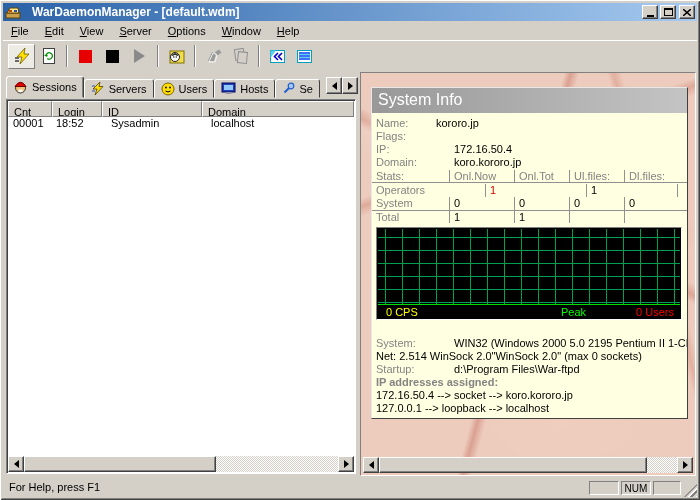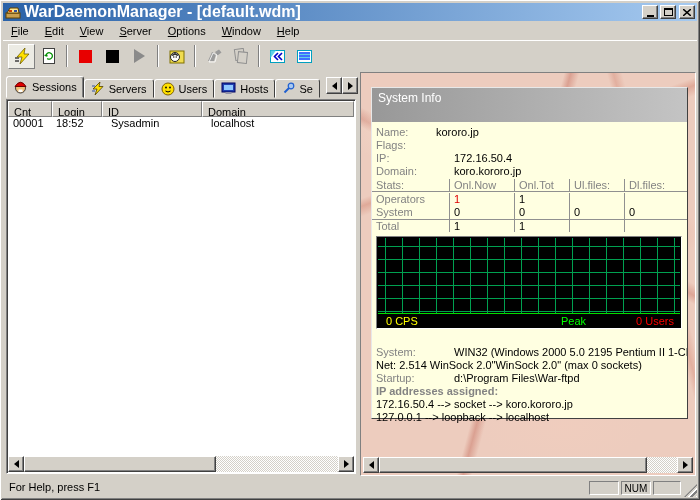--- a/index.html
+++ b/index.html
@@ -5,21 +5,21 @@
   html,body{margin:0;padding:0;}
   body{width:700px;height:500px;font-family:"Liberation Sans",sans-serif;font-size:11px;
        background:#d4d0c8;overflow:hidden;}
   *{box-sizing:border-box;}
   .window{position:relative;width:700px;height:500px;background:#d4d0c8;
     box-shadow:inset 1px 1px 0 #fff, inset -1px -1px 0 #404040, inset 2px 2px 0 #d4d0c8, inset -2px -2px 0 #808080;}
   
   .titlebar{position:absolute;left:3px;top:3px;right:3px;height:18px;
     background:linear-gradient(to right,#2a62a8,#a6caf0);display:flex;align-items:center;padding:0 2px;}
   .app-icon{width:16px;height:14px;margin-right:3px;flex:none;}
-  .title-text{color:#fff;font-weight:bold;font-size:16px;white-space:nowrap;flex:1;}
+  .title-text{color:#fff;font-weight:bold;font-size:12px;white-space:nowrap;flex:1;margin-left:8px;}
   .win-btn{width:16px;height:14px;background:#d4d0c8;border:1px solid;border-color:#fff #404040 #404040 #fff;
     box-shadow:inset -1px -1px 0 #808080;display:flex;align-items:center;justify-content:center;margin-left:2px;padding:0;}
   .g-min{width:7px;height:2px;background:#000;margin-top:7px;}
   .g-max{width:9px;height:8px;border:1px solid #000;border-top:2px solid #000;}
   
   .menubar{position:absolute;left:3px;top:21px;right:3px;height:19px;display:flex;align-items:center;}
   .menu-item{display:inline-block;padding:2px 8px;color:#000;}
   .menu-item::first-letter{text-decoration:underline;}
   
   .toolbar{position:absolute;left:3px;top:40px;right:3px;height:31px;display:flex;align-items:center;padding-left:5px;
@@ -61,22 +61,22 @@
     background-image:
       radial-gradient(ellipse 90px 45px at 15% 15%, rgba(244,214,200,.9), rgba(244,214,200,0) 70%),
       radial-gradient(ellipse 120px 60px at 60% 88%, rgba(240,205,190,.85), rgba(240,205,190,0) 70%),
       radial-gradient(ellipse 80px 40px at 85% 40%, rgba(228,178,160,.8), rgba(228,178,160,0) 70%),
       linear-gradient(105deg, rgba(0,0,0,0) 46%, rgba(196,108,92,.45) 47.5%, rgba(0,0,0,0) 49.5%),
       linear-gradient(28deg, rgba(0,0,0,0) 60%, rgba(196,108,92,.4) 61.5%, rgba(0,0,0,0) 63.5%),
       linear-gradient(160deg, rgba(0,0,0,0) 24%, rgba(205,122,102,.42) 25.5%, rgba(0,0,0,0) 27.5%),
       linear-gradient(75deg, rgba(0,0,0,0) 80%, rgba(205,122,102,.35) 81.5%, rgba(0,0,0,0) 83.5%);}
   .sysinfo{position:absolute;left:10px;top:14px;width:317px;height:332px;
     border:1px solid;border-color:#e8e8e8 #404040 #404040 #e8e8e8;background:#ffffe1;}
-  .si-header{height:34px;background:linear-gradient(to right,#989898,#c4c4c4);color:#fff;
-    padding:3px 0 0 6px;font-size:12px;}
+  .si-header{height:25px;background:linear-gradient(to right,#989898,#c4c4c4);color:#fff;
+    padding:3px 0 0 6px;font-size:16px;}
   .si-body{position:relative;height:311px;font-size:11px;overflow:hidden;}
   .lbl{color:#838383;}
   .val{color:#000;}
   .abs{position:absolute;white-space:nowrap;}
   .stat-row{position:absolute;left:0;right:0;height:13px;display:grid;grid-template-columns:77px 65px 55px 55px 1fr;}
   .stat-row > span{padding-left:4px;white-space:nowrap;overflow:hidden;}
   .stat-row > span + span{border-left:1px solid #909090;}
   .stat-hdr{border-bottom:1px solid #909090;}
   .stat-total{border-top:1px solid #909090;}
   .red{color:#e00000;}
@@ -308,21 +308,21 @@
         <span class="abs lbl" style="left:4px;top:43px;">Domain:</span>
         <span class="abs val" style="left:82px;top:43px;">koro.kororo.jp</span>
 
         <div class="stat-row stat-hdr" style="top:57px;">
           <span class="lbl">Stats:</span>
           <span class="lbl">Onl.Now</span>
           <span class="lbl">Onl.Tot</span>
           <span class="lbl">Ul.files:</span>
           <span class="lbl">Dl.files:</span>
         </div>
-        <div class="stat-row" style="top:71px;">
+        <div class="stat-row" style="top:71px;gap:36px;">
           <span class="lbl">Operators</span>
           <span class="val red">1</span>
           <span class="val">1</span>
           <span class="val"></span>
           <span class="val"></span>
         </div>
         <div class="stat-row" style="top:84px;">
           <span class="lbl">System</span>
           <span class="val">0</span>
           <span class="val">0</span>

